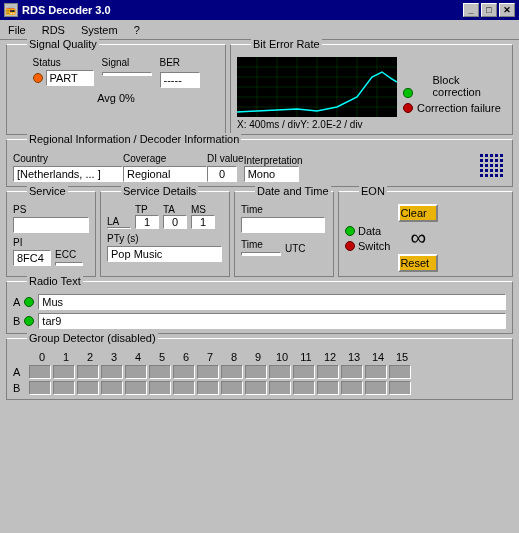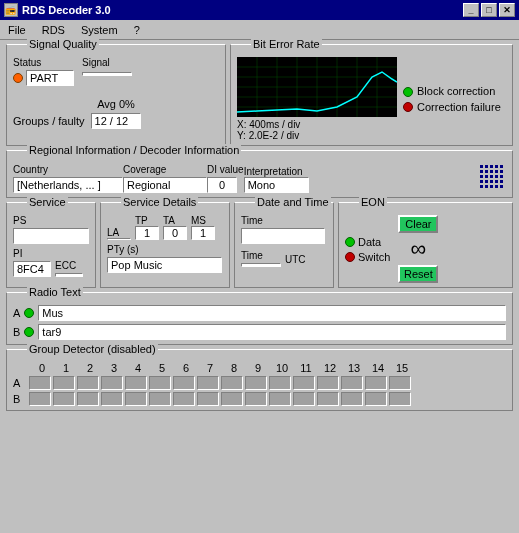--- a/index.html
+++ b/index.html
@@ -144,26 +144,26 @@
     .ber-graph {
       background: #000000;
       width: 160px;
       height: 60px;
       position: relative;
       overflow: hidden;
     }
     .win-button {
       border: 2px solid;
       border-color: #ffffff #808080 #808080 #ffffff;
-      background: #22c55e;
+      background: #eab308;
       padding: 1px 0;
       font-size: 11px;
       cursor: pointer;
       min-width: 40px;
-      text-align: center;
+      text-align: left;
     }
     .sub-label {
       font-size: 10px;
       color: #000;
     }
     .small-input {
       width: 24px;
       border: 1px solid;
       border-color: #808080 #ffffff #ffffff #808080;
       background: white;
@@ -226,38 +226,38 @@
   <span class="menu-item">System</span>
   <span class="menu-item">?</span>
 </div>
 
 <div class="main-content">
 
   <div class="top-row">
 
     <div class="group-box signal-quality-box">
       <span class="group-box-label">Signal Quality</span>
-      <div style="display:flex; gap:8px; margin-bottom:12px;">
+      <div style="display:flex; gap:8px; margin-bottom:4px;justify-content:center;">
         <div>
           <div class="sub-label">Status</div>
           <div style="display:flex;align-items:center;gap:3px;margin-top:2px;">
             <span class="led-orange"></span>
             <div class="inset-field" style="width:48px;">PART</div>
           </div>
         </div>
         <div>
           <div class="sub-label">Signal</div>
           <div class="inset-field" style="width:50px;margin-top:4px;"></div>
         </div>
+        <div>
+          <div class="sub-label">BER</div>
+          <div class="inset-field" style="width:40px;margin-top:4px;">-----</div>
+        </div>
       </div>
       <div style="text-align:center; font-size:11px; margin-bottom:3px;">Avg 0%</div>
-      <div style="display:flex; align-items:center; gap:6px;">
-        <span>Groups / faulty</span>
-        <div class="inset-field" style="width:50px;">12 / 12</div>
-      </div>
     </div>
 
     <div class="group-box ber-box">
       <span class="group-box-label">Bit Error Rate</span>
       <div style="display:flex; gap:6px;">
         <div>
           <div class="ber-graph">
             <svg width="160" height="60">
 
               <g stroke="#008000" stroke-width="0.5" opacity="0.6">
@@ -271,27 +271,27 @@
                 <line x1="60" y1="0" x2="60" y2="60"></line>
                 <line x1="80" y1="0" x2="80" y2="60"></line>
                 <line x1="100" y1="0" x2="100" y2="60"></line>
                 <line x1="120" y1="0" x2="120" y2="60"></line>
                 <line x1="140" y1="0" x2="140" y2="60"></line>
               </g>
 
               <polyline points="0,55 20,54 40,53 60,52 80,54 100,50 120,40 135,20 145,15 155,22 160,25" fill="none" stroke="#00ffff" stroke-width="1.5"></polyline>
             </svg>
           </div>
-          <div style="display:flex; flex-direction:column; font-size:10px; margin-top:2px;">
+          <div style="display:flex; flex-direction:row; font-size:10px; margin-top:2px;">
             <span>X: 400ms / div</span>
             <span>Y: 2.0E-2 / div</span>
           </div>
         </div>
         <div style="display:flex;flex-direction:column;gap:4px;justify-content:center;">
-          <div style="display:flex;align-items:flex-end;gap:4px;">
+          <div style="display:flex;align-items:flex-end;gap:20px;">
             <span class="led-green"></span>
             <span>Block correction</span>
           </div>
           <div style="display:flex;align-items:center;gap:4px;">
             <span class="led-red"></span>
             <span>Correction failure</span>
           </div>
         </div>
       </div>
     </div>
@@ -307,21 +307,21 @@
       <div>
         <div class="sub-label">Coverage</div>
         <div class="inset-field" style="width:84px;margin-top:2px;">Regional</div>
       </div>
       <div>
         <div class="sub-label">DI value</div>
         <div class="inset-field" style="width:30px;margin-top:2px;text-align:center;">0</div>
       </div>
       <div>
         <div class="sub-label">Interpretation</div>
-        <div class="inset-field" style="width:65px;margin-top:0;">Mono</div>
+        <div class="inset-field" style="width:55px;margin-top:0;">Mono</div>
       </div>
 
       <div style="margin-left:auto;">
         <svg width="28" height="28">
           <rect x="0" y="0" width="28" height="28" fill="#c0c0c0"></rect>
 
           <g fill="#000080">
             <rect x="2" y="2" width="3" height="3"></rect>
             <rect x="7" y="2" width="3" height="3"></rect>
             <rect x="12" y="2" width="3" height="3"></rect>

